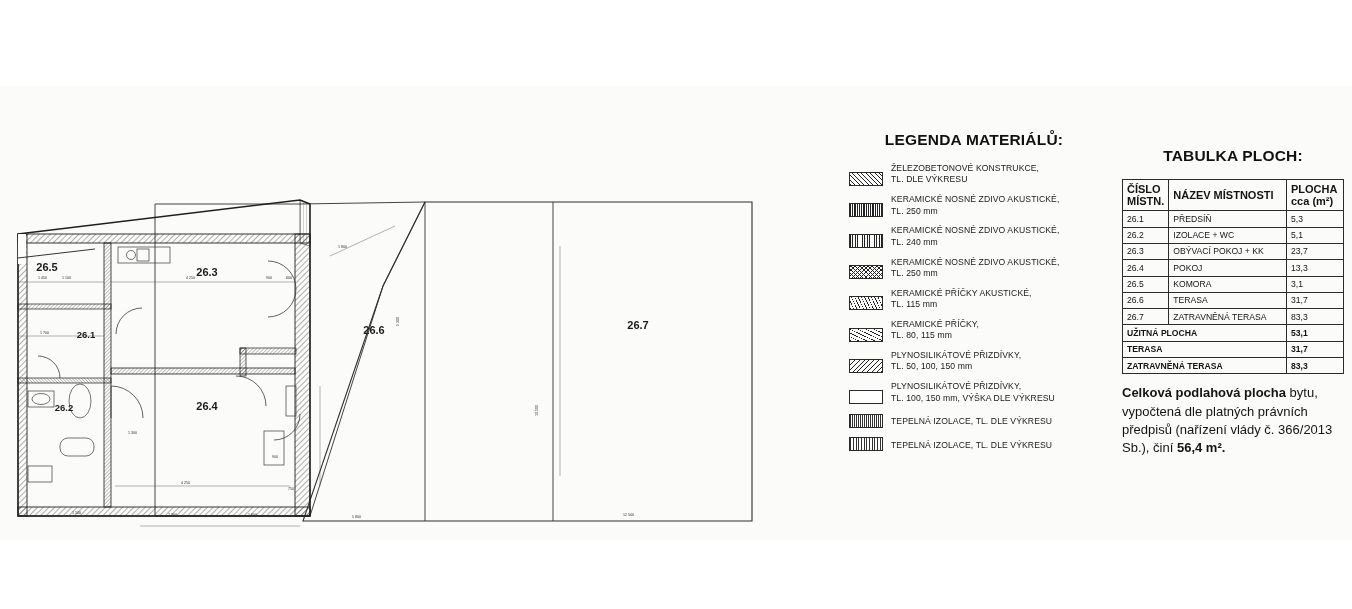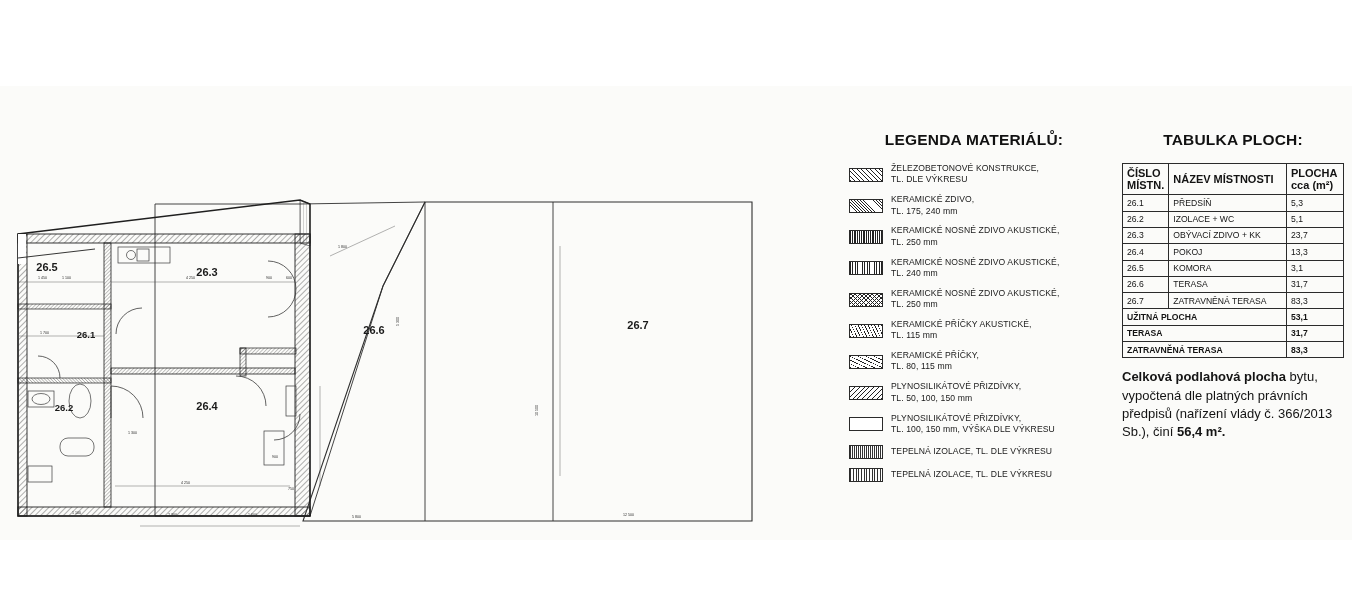--- a/index.html
+++ b/index.html
@@ -53,21 +53,21 @@
   .section-title {
     font-size: 15.5px;
     font-weight: bold;
     letter-spacing: 0.2px;
     color: #111;
     margin: 0 0 14px 0;
     text-align: center;
   }
   .legend-row {
     display: flex;
-    align-items: center;
+    align-items: flex-end;
     margin-bottom: 8.5px;
   }
   .swatch {
     width: 32px;
     height: 12px;
     flex: 0 0 32px;
     margin-top: 1px;
     margin-right: 8px;
     border: 0.7px solid #2a2a2a;
     background: #fff;
@@ -118,21 +118,21 @@
   }
   .sw-wave2 {
     background-image:
       repeating-linear-gradient(90deg, #333 0 0.6px, transparent 0.6px 1.6px);
   }
 
   
   #tabulka {
     position: absolute;
     left: 1122px;
-    top: 131px;
+    top: 147px;
     width: 222px;
   }
   table.areas {
     border-collapse: collapse;
     width: 222px;
     font-size: 8.6px;
     color: #131313;
   }
   table.areas th, table.areas td {
     border: 0.8px solid #2b2b2b;
@@ -312,25 +312,20 @@
 
   <div id="legend">
     <div class="section-title">LEGENDA MATERIÁLŮ:</div>
 
     <div class="legend-row">
       <div class="swatch sw-diag45"></div>
       <div class="legend-text">ŽELEZOBETONOVÉ KONSTRUKCE,
 TL. DLE VÝKRESU</div>
     </div>
     <div class="legend-row">
-      <div class="swatch sw-diag45-fine"></div>
-      <div class="legend-text">KERAMICKÉ ZDIVO,
-TL. 175, 240 mm</div>
-    </div>
-    <div class="legend-row">
       <div class="swatch sw-vert-dense"></div>
       <div class="legend-text">KERAMICKÉ NOSNÉ ZDIVO AKUSTICKÉ,
 TL. 250 mm</div>
     </div>
     <div class="legend-row">
       <div class="swatch sw-vert"></div>
       <div class="legend-text">KERAMICKÉ NOSNÉ ZDIVO AKUSTICKÉ,
 TL. 240 mm</div>
     </div>
     <div class="legend-row">
@@ -387,21 +382,21 @@
           <td>PŘEDSÍŇ</td>
           <td class="col-area">5,3</td>
         </tr>
         <tr>
           <td class="col-num">26.2</td>
           <td>IZOLACE + WC</td>
           <td class="col-area">5,1</td>
         </tr>
         <tr>
           <td class="col-num">26.3</td>
-          <td>OBÝVACÍ ZDIVO + KK</td>
+          <td>OBÝVACÍ POKOJ + KK</td>
           <td class="col-area">23,7</td>
         </tr>
         <tr>
           <td class="col-num">26.4</td>
           <td>POKOJ</td>
           <td class="col-area">13,3</td>
         </tr>
         <tr>
           <td class="col-num">26.5</td>
           <td>KOMORA</td>

